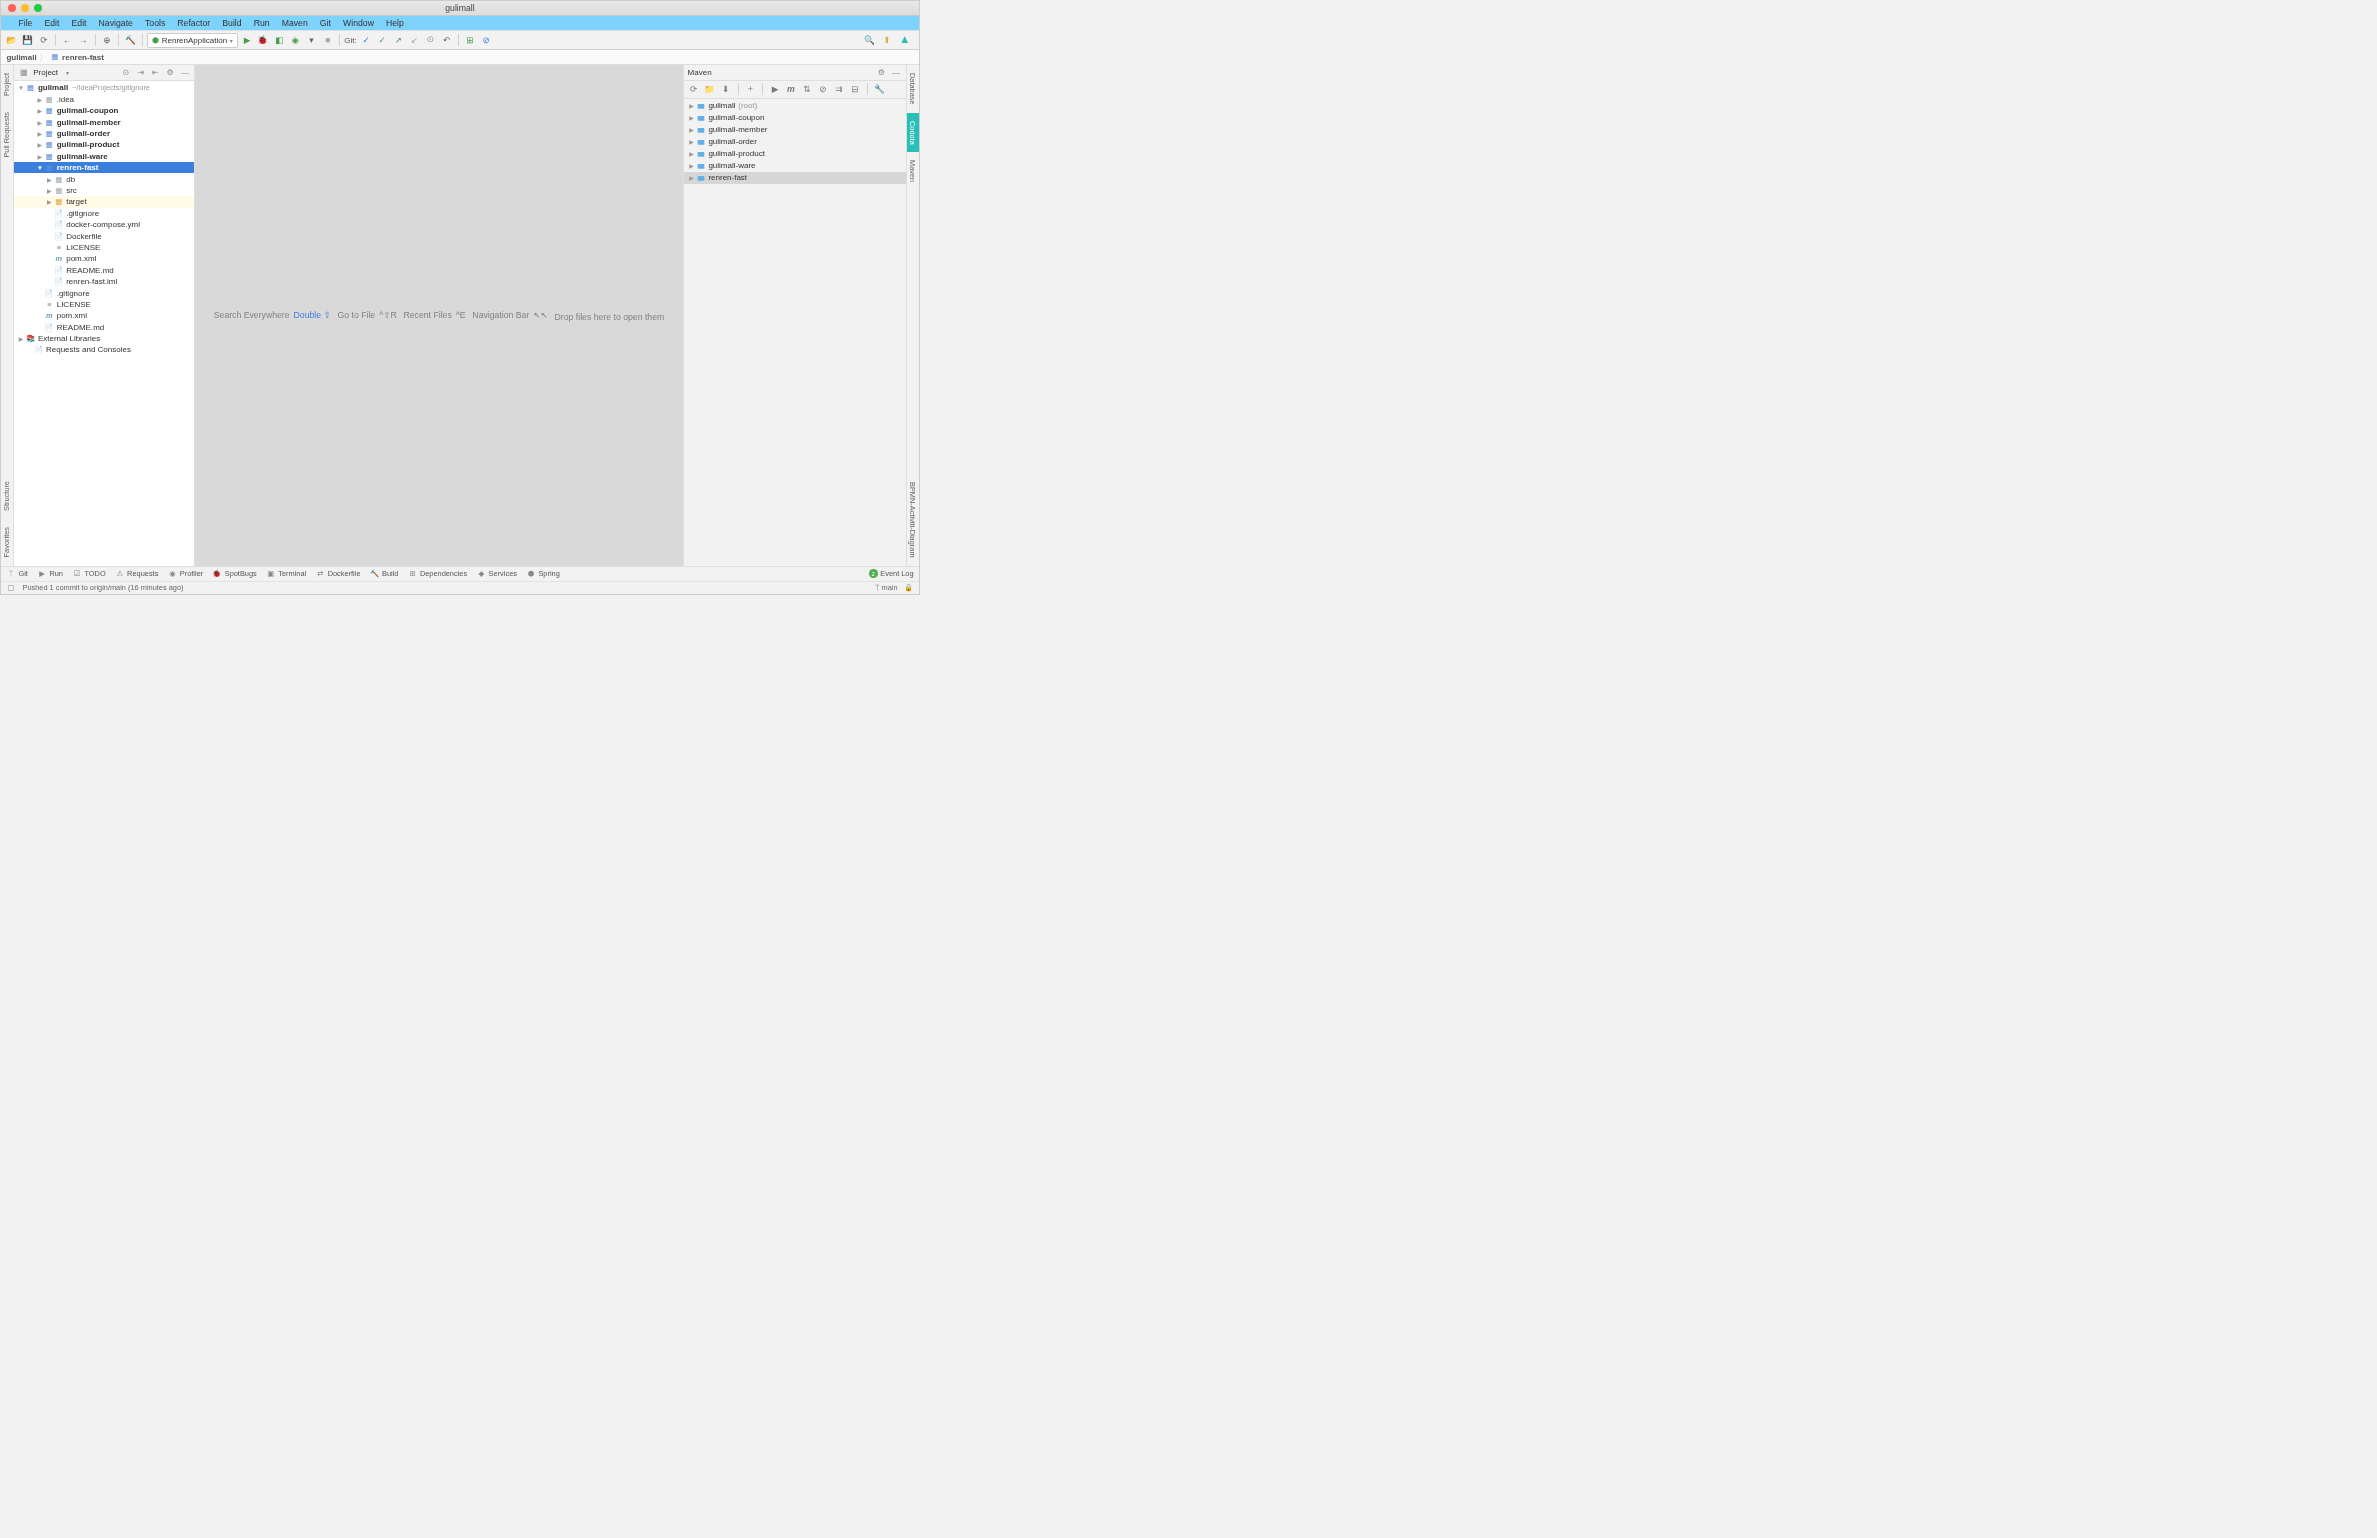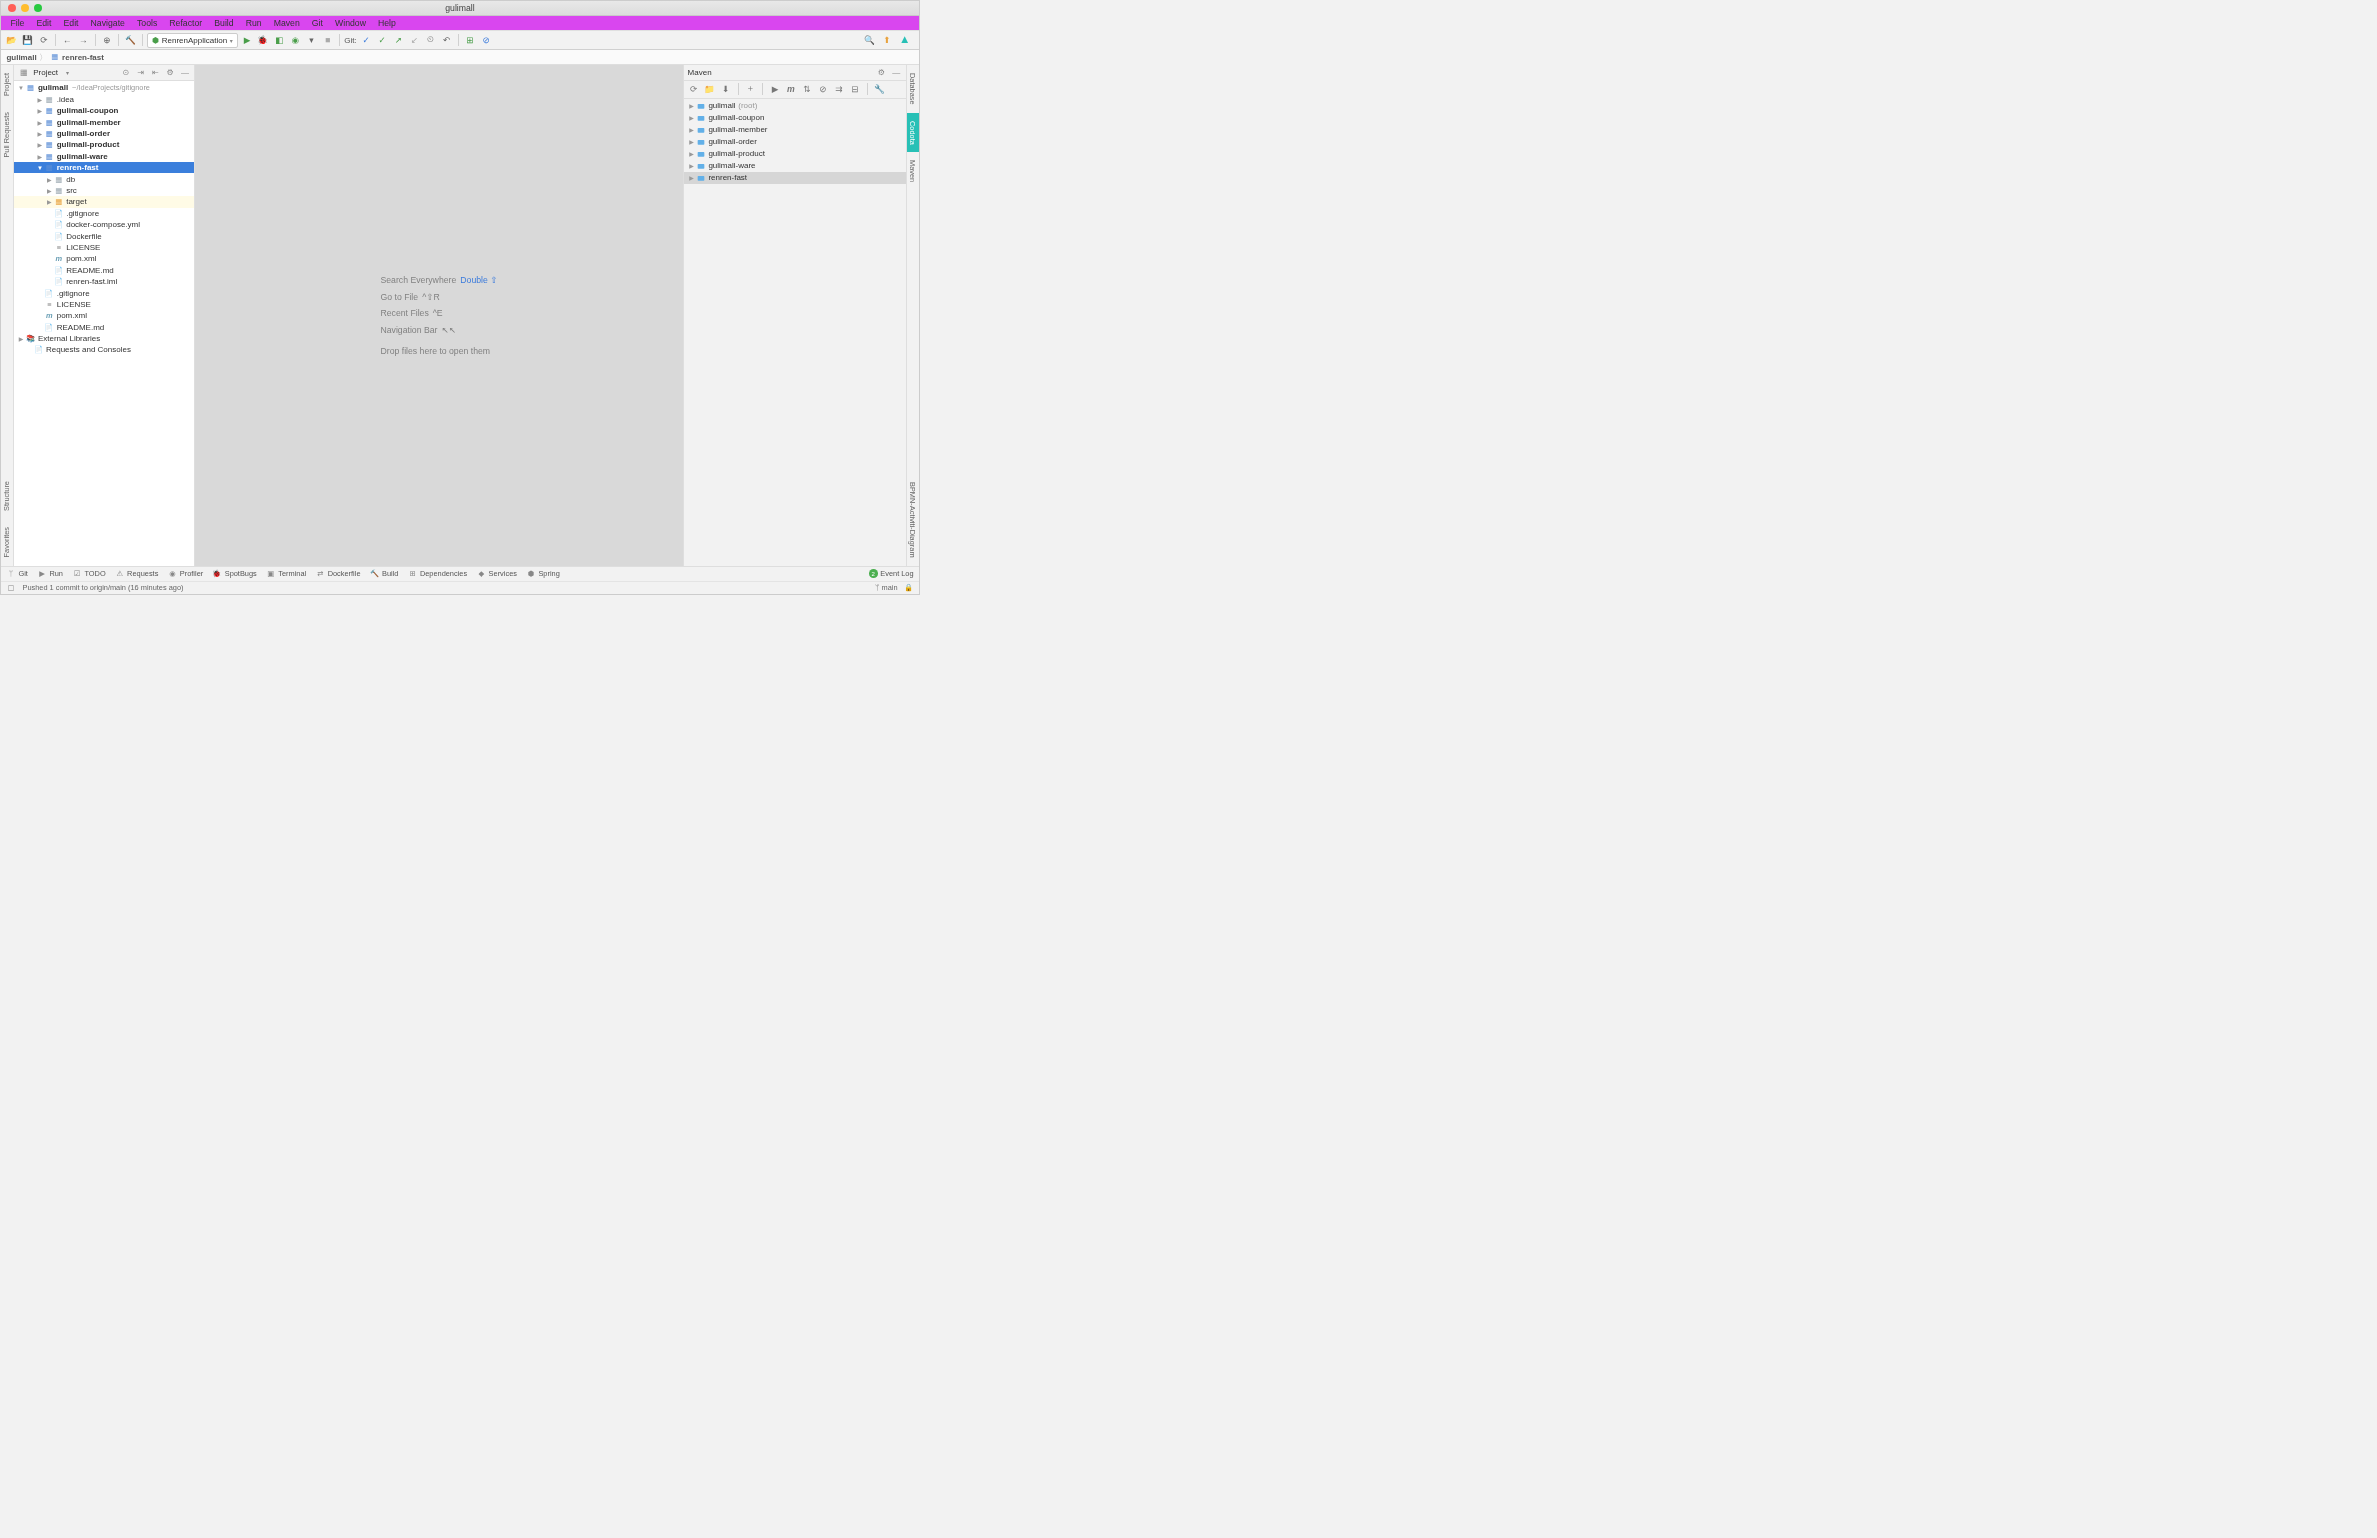--- a/index.html
+++ b/index.html
@@ -3,21 +3,21 @@
 <meta charset="utf-8">
 <style>
 * { margin:0; padding:0; box-sizing:border-box; }
 body { font-family: -apple-system, "Helvetica Neue", Arial, sans-serif; font-size:8px; color:#333; background:#f2f2f2; user-select:none; overflow:hidden; }
 .window { width:920px; height:595px; background:#f2f2f2; display:flex; flex-direction:column; position:relative; border:0.7px solid #ccc;}
 .titlebar { height:15px; background:linear-gradient(#e8e8e8,#dcdcdc); display:flex; align-items:center; position:relative; border-bottom:0.7px solid #c8c8c8;}
 .traffic { display:flex; gap:5.4px; padding-left:6.7px; }
 .traffic span { width:8px; height:8px; border-radius:50%; display:inline-block;}
 .tr-close{background:#ff5f57;} .tr-min{background:#ffbd2e;} .tr-max{background:#28c940;}
 .title-text{ position:absolute; left:50%; transform:translateX(-50%); color:#444; font-size:8.7px;}
-.menubar { height:15px; background:#d946ef; display:flex; align-items:center; padding:0 4px; gap:1.3px; border-bottom:0.7px solid #e0e0e0;}
+.menubar { height:15px; background:#7dd3fc; display:flex; align-items:center; padding:0 12px; gap:1.3px; border-bottom:0.7px solid #e0e0e0;}
 .menubar .mi{ padding:1.3px 5.4px; cursor:default; font-size:8.7px;}
 .toolbar { height:19px; background:#f2f2f2; display:flex; align-items:center; padding:0 4px; gap:2.7px; border-bottom:0.7px solid #d0d0d0;}
 .tool-btn { width:13.4px; height:13.4px; display:flex; align-items:center; justify-content:center; color:#666; font-size:8.7px; cursor:default;}
 .tool-sep { width:0.7px; height:12px; background:#d0d0d0; margin:0 2px;}
 .run-cfg { border:0.7px solid #ccc; border-radius:2px; height:15px; display:flex; align-items:center; padding:0 4px; gap:2.7px; background:#fff;}
 .run-cfg .caret{font-size:6px;color:#888;}
 .green{color:#4a9e4a;} .orange{color:#e8a23d;} .blue{color:#3b7bdc;} .gray{color:#aaa;}
 .toolbar .spacer{flex:1;}
 .right-tool-icons{display:flex;align-items:center;gap:4px;padding-right:4px;}
 .breadcrumb { height:15px; display:flex; align-items:center; padding:0 5.4px; gap:2.7px; background:#fafafa; border-bottom:0.7px solid #dedede; font-size:8px; color:#555;}
@@ -40,21 +40,21 @@
 .tree-item.bold .label{font-weight:700;}
 .tree-item.selected { background:#3b7fdc; color:#fff;}
 .tree-item.selected .arrow{color:#fff;}
 .tree-item.excluded { background:#fffbe6;}
 .tree-item .label{font-size:8px;}
 .tree-item .path-suffix{color:#999;margin-left:4px;font-size:7.4px;}
 .fi-folder{color:#9aa7b0;} .fi-module{color:#5a8dd6;} .fi-target{color:#e8a23d;}
 .fi-file{color:#62b0e8;} .fi-xml{color:#6a9fb5;} .fi-md{color:#6a9fb5;} .fi-lic{color:#888;} .fi-iml{color:#888;}
 .fi-folder-open{color:#5a8dd6;}
 .editor-area { flex:1; background:#d9d9d9; display:flex; align-items:center; justify-content:center;}
-.empty-hints { text-align:left; color:#818181; font-size:8.7px; display:flex; flex-direction:column; gap:6.7px;}
+.empty-hints { text-align:left; color:#818181; font-size:8.7px; display:flex; flex-direction:row; gap:6.7px;}
 .hint-row{display:flex;align-items:center;gap:4px;}
 .hint-key{color:#3b7bdc;}
 .maven-panel { width:223px; background:#f2f2f2; border-left:0.7px solid #dedede; display:flex; flex-direction:column;}
 .maven-toolbar { height:17.5px; display:flex; align-items:center; padding:0 4px; gap:4px; border-bottom:0.7px solid #dedede;}
 .maven-toolbar .mt-icon{width:12px;height:12px;display:flex;align-items:center;justify-content:center;color:#777;font-size:8.7px;cursor:default;}
 .maven-tree { flex:1; background:#f2f2f2; padding:1.3px 0;}
 .maven-item { display:flex; align-items:center; height:12px; padding-left:4px; cursor:default;}
 .maven-item .arrow{width:8px;text-align:center;color:#999;font-size:6px;}
 .maven-item .icon{width:10.8px;display:inline-flex;align-items:center;justify-content:center;color:#5a8dd6;font-size:7.4px;margin-right:2px;}
 .maven-item .suffix{color:#999;margin-left:2.7px;}

